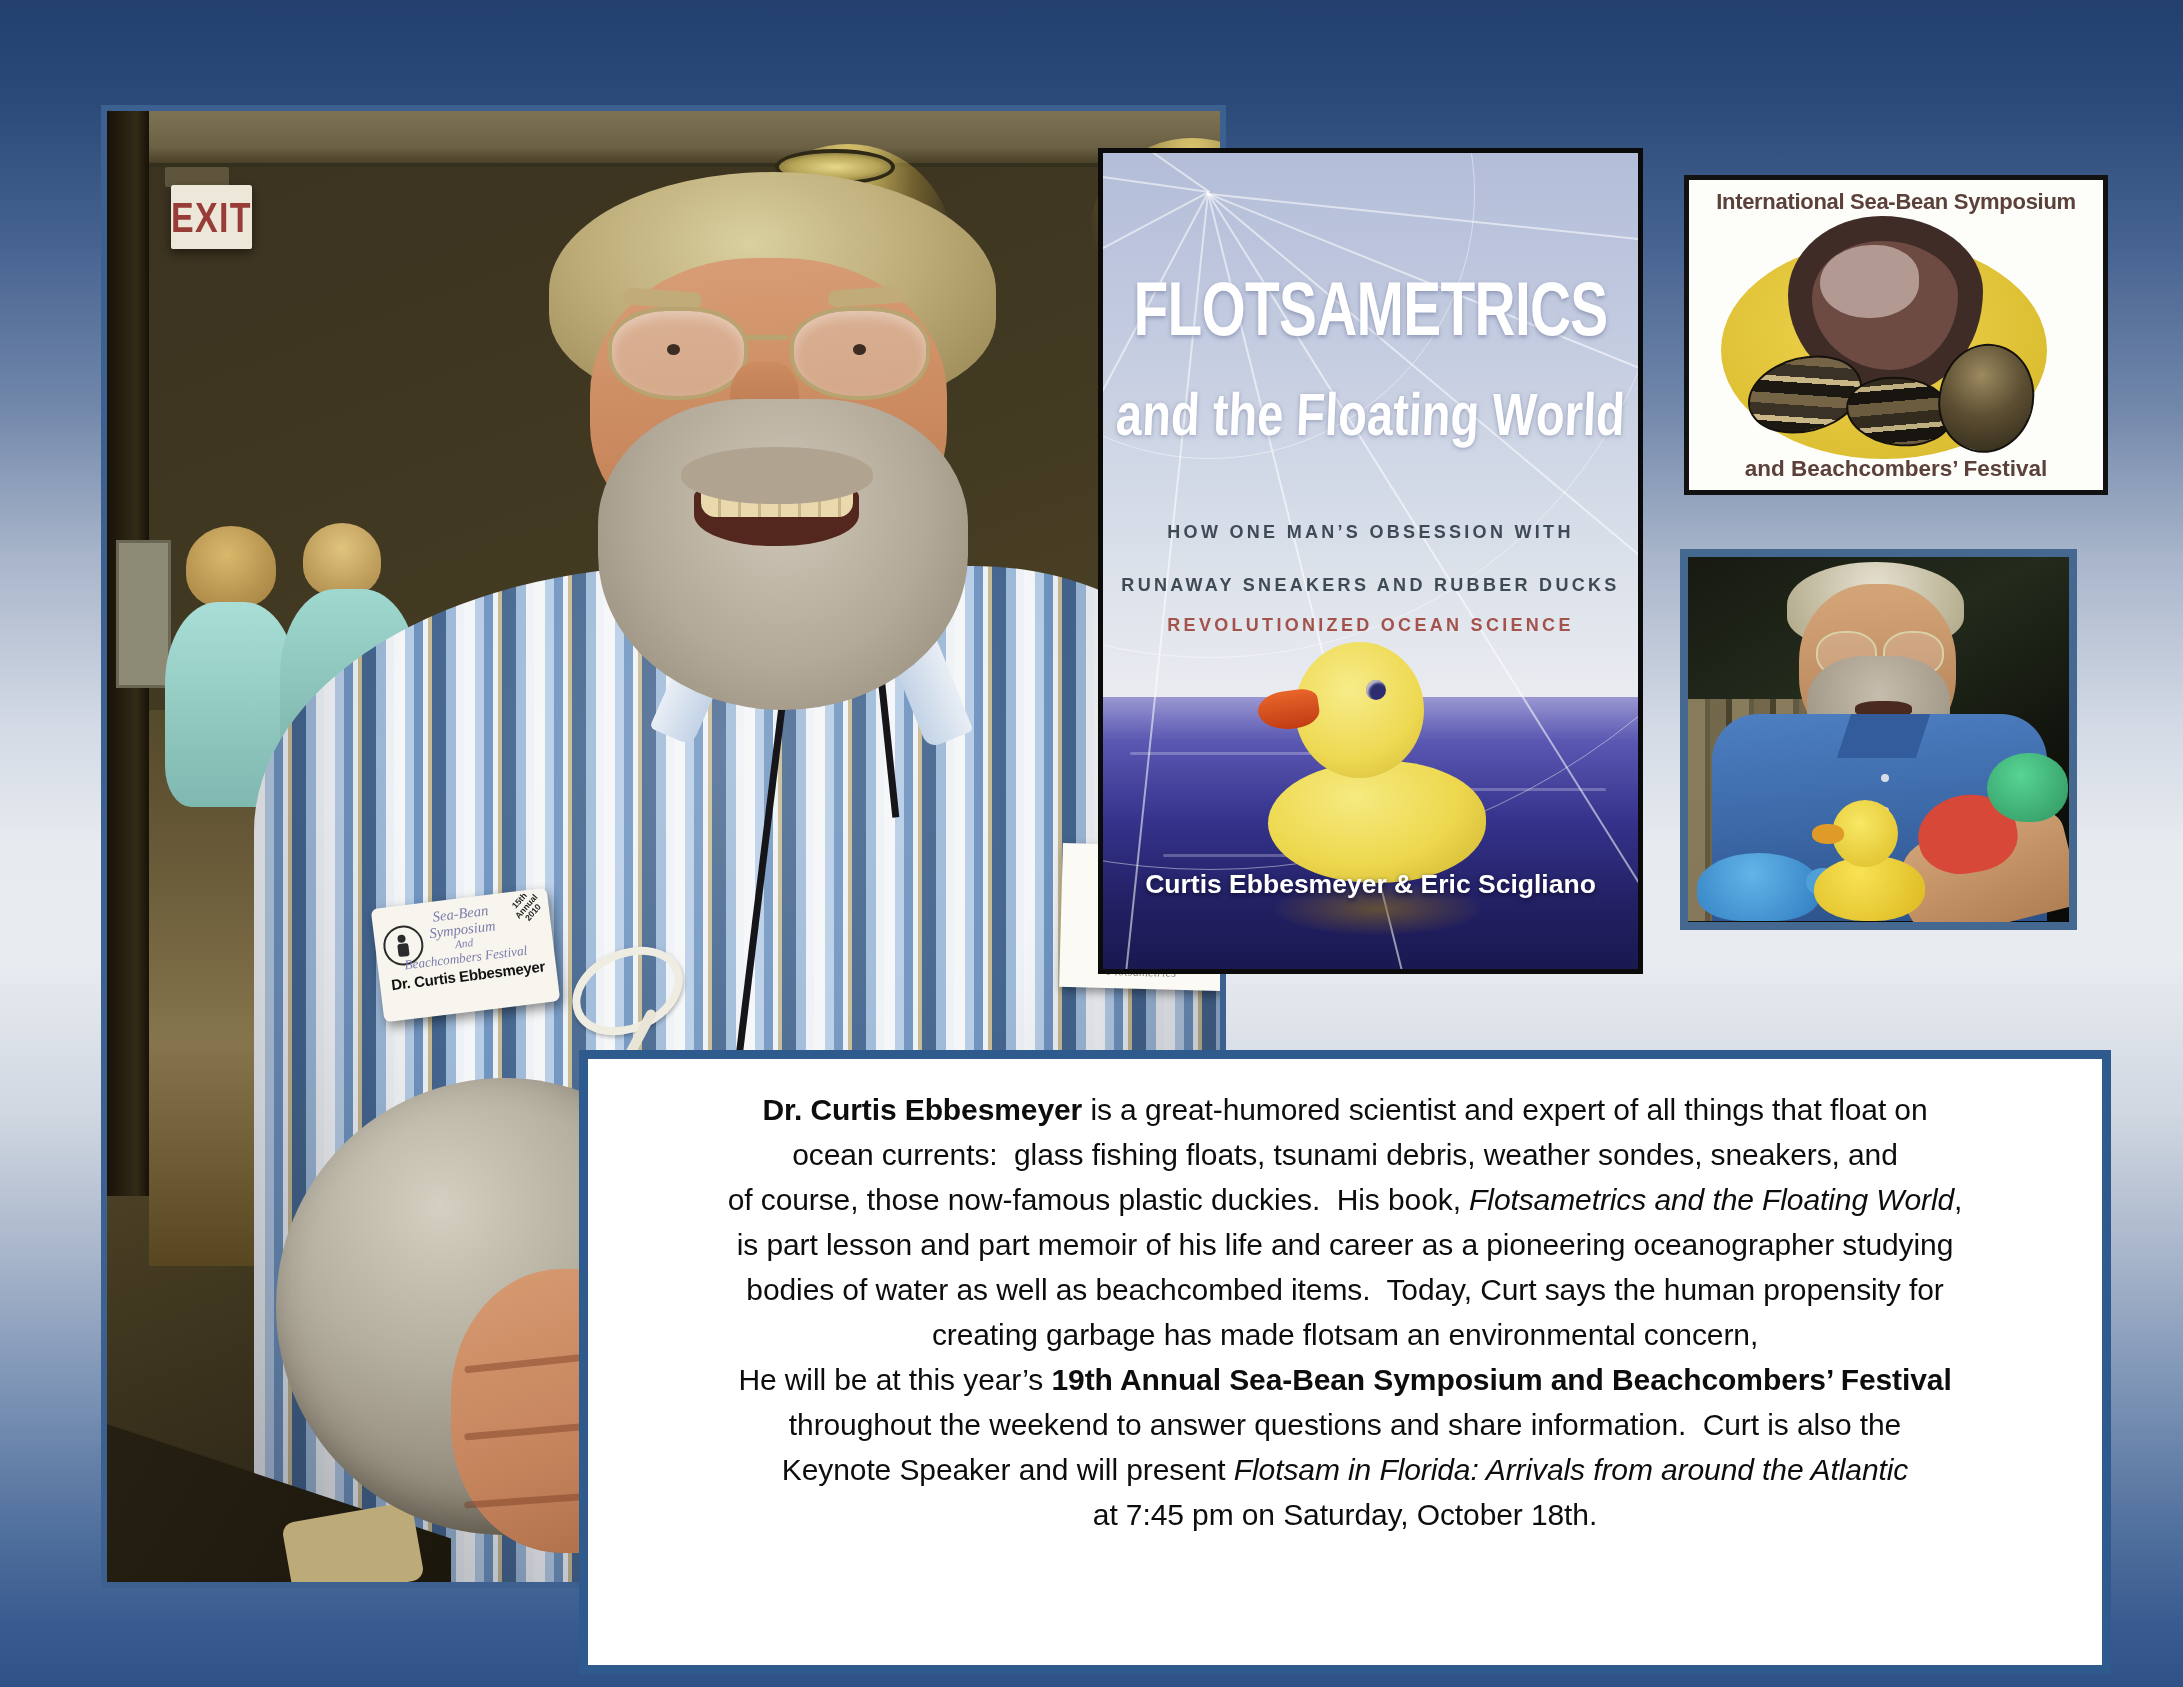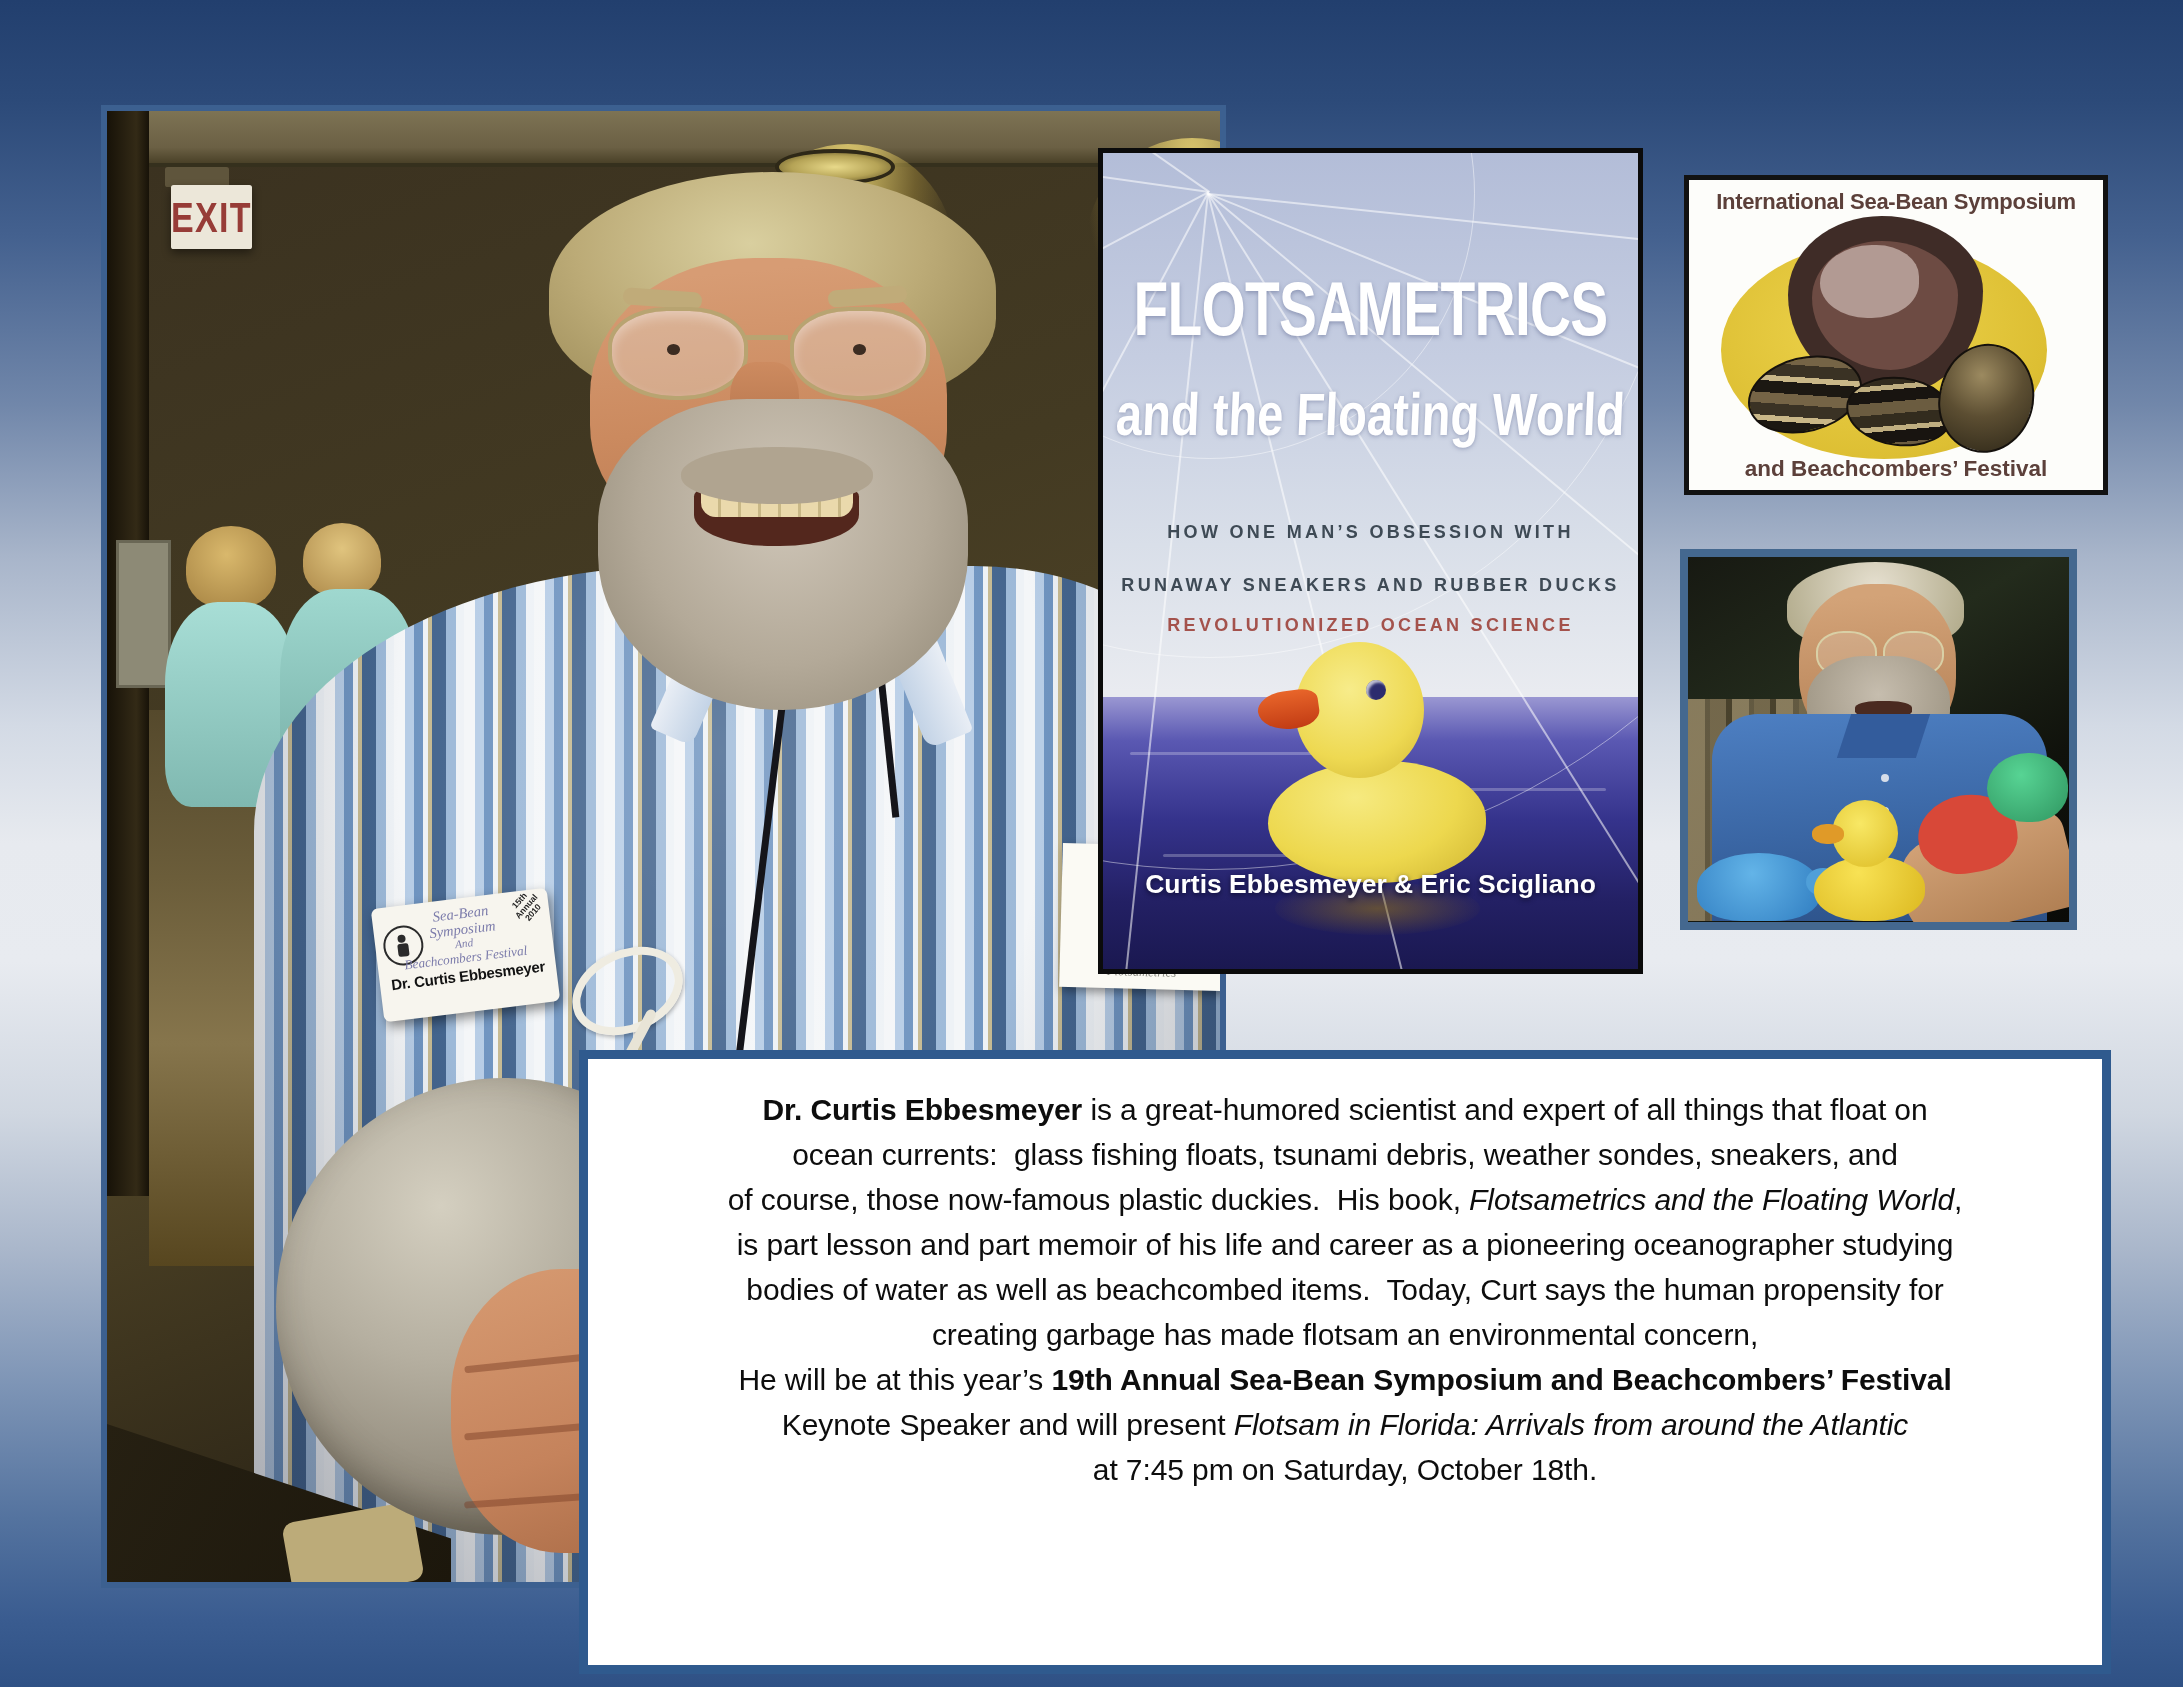--- a/index.html
+++ b/index.html
@@ -373,20 +373,23 @@
     <div class="tline">
       <span>bodies of water as well as beachcombed items.&nbsp; Today, Curt says the human propensity for</span>
     </div>
     <div class="tline">
       <span>creating garbage has made flotsam an environmental concern,</span>
     </div>
     <div class="tline">
       <span>He will be at this year’s </span><span class="seg-b">19th Annual Sea-Bean Symposium and Beachcombers’ Festival</span>
     </div>
     <div class="tline">
+      <span>throughout the weekend to answer questions and share information.&nbsp; Curt is also the</span>
+    </div>
+    <div class="tline">
       <span>Keynote Speaker and will present </span><span class="seg-i">Flotsam in Florida: Arrivals from around the Atlantic</span>
     </div>
     <div class="tline">
       <span>at 7:45 pm on Saturday, October 18th.</span>
     </div>
   </div>
 
 </div>
 
 

